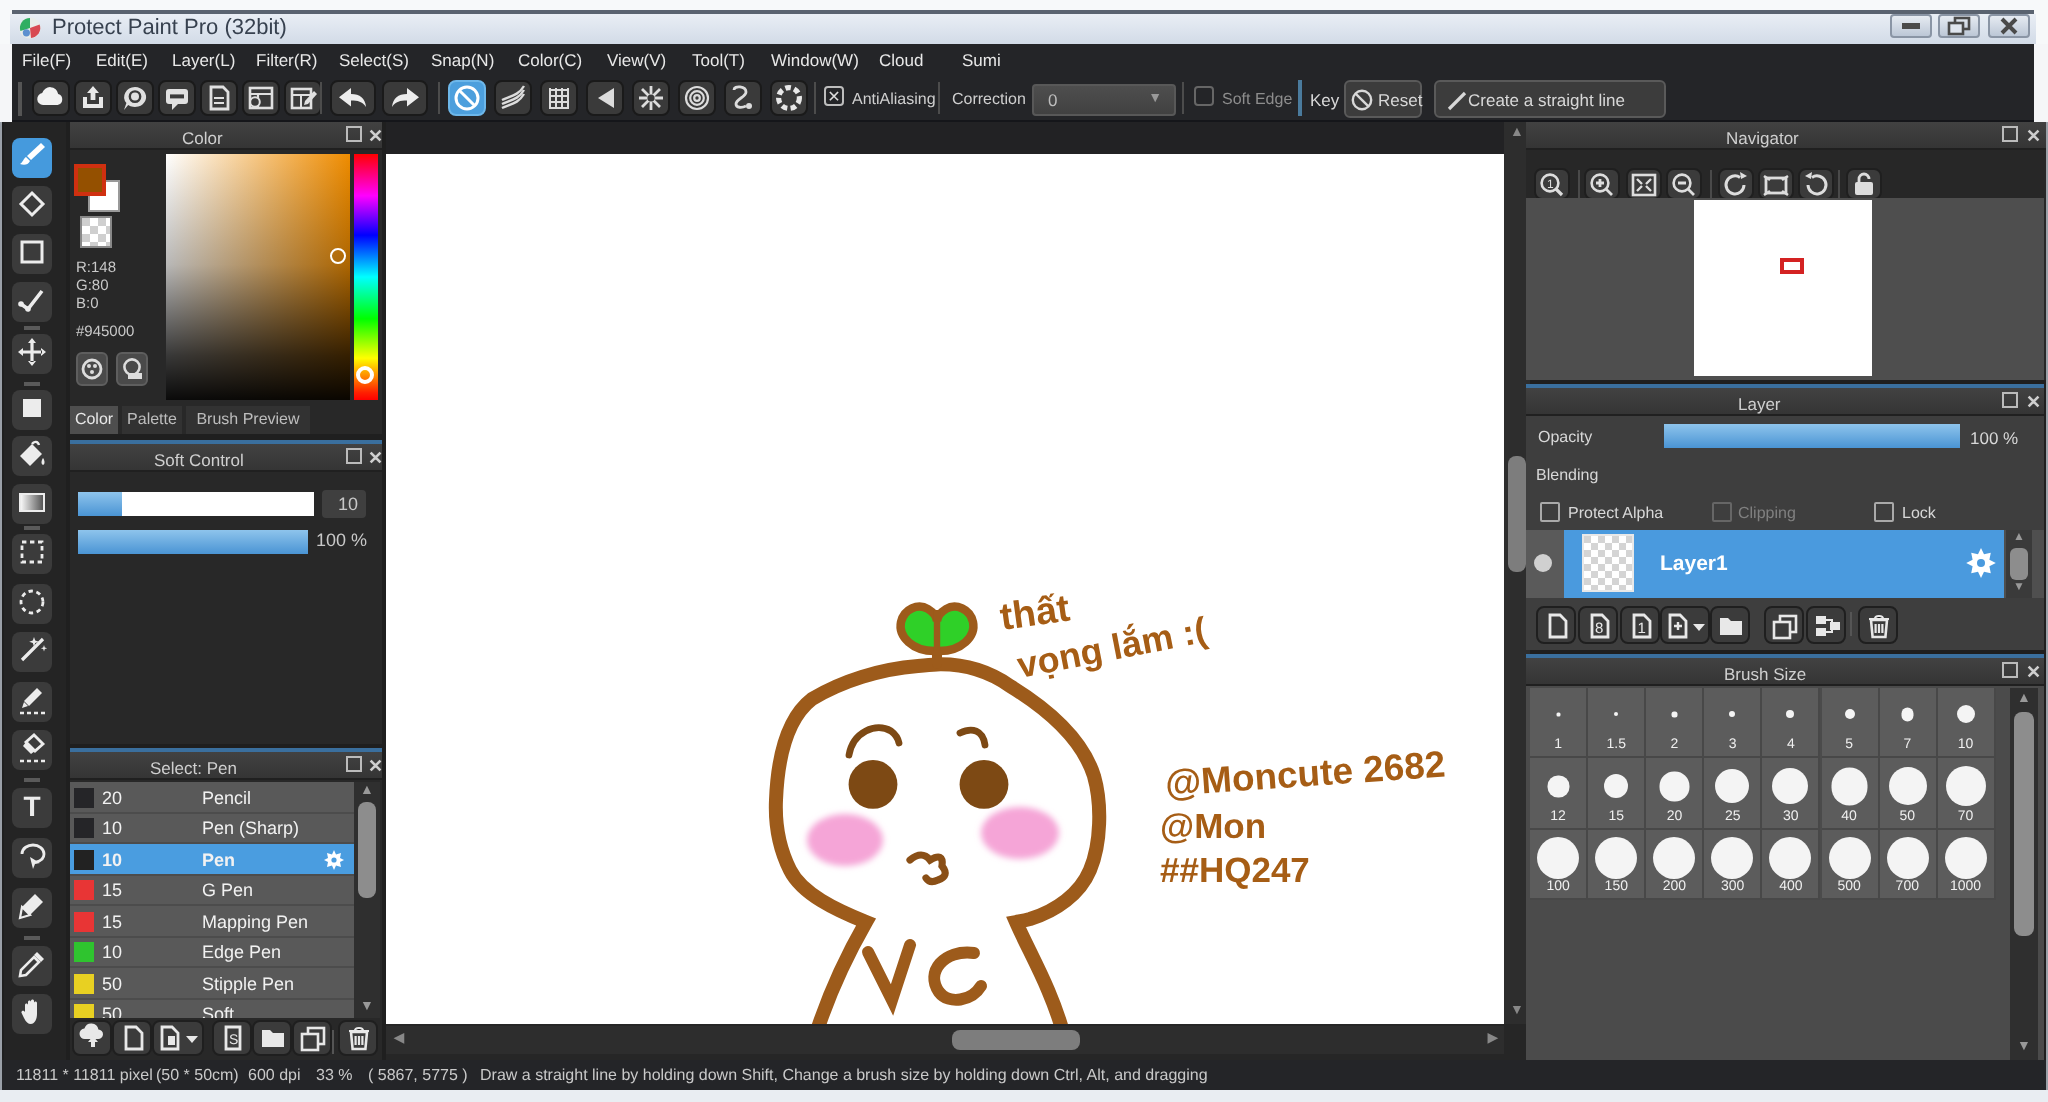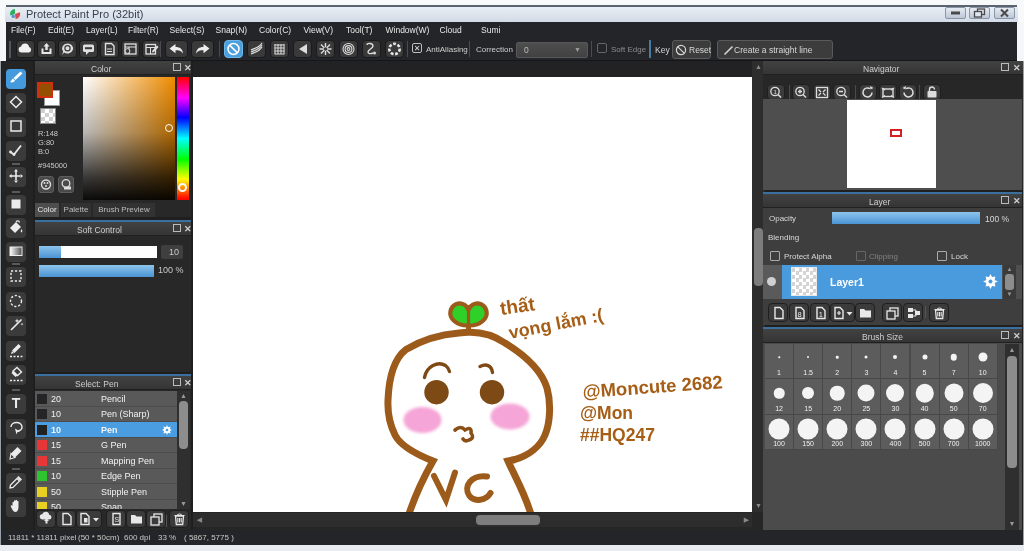--- a/index.html
+++ b/index.html
@@ -455,21 +455,21 @@
           <div class="nm">Edge Pen</div>
         </div>
       <div class="brow">
           <div class="sw" style="background:#e8d022"></div>
           <div class="num">50</div>
           <div class="nm">Stipple Pen</div>
         </div>
       <div class="brow">
           <div class="sw" style="background:#e8d022"></div>
           <div class="num">50</div>
-          <div class="nm">Snap</div>
+          <div class="nm">Soft</div>
         </div>
     </div>
 
     <div class="abs" style="left:142px;top:15px;width:13px;height:118px;background:#2f2f2f"></div>
     <div class="abs" style="left:144px;top:16px;width:9px;height:8px;color:#999;font-size:7px;line-height:8px;text-align:center">▲</div>
     <div class="abs" style="left:144px;top:25px;width:9px;height:48px;background:#8d8d8d;border-radius:4px"></div>
     <div class="abs" style="left:144px;top:124px;width:9px;height:8px;color:#999;font-size:7px;line-height:8px;text-align:center">▼</div>
 
     <div class="bbtn" style="left:1px">
       <svg width="17" height="16" viewBox="0 0 17 16">
@@ -827,14 +827,15 @@
     <div class="abs" style="left:244px;top:191px;width:10px;height:8px;color:#999;font-size:7px;line-height:8px;text-align:center">▼</div>
   </div>
   <div class="abs" id="lborder"></div>
   <div class="abs" id="rborder"></div>
   <div class="abs" id="statusbar"></div>
   <div class="abs st" style="left:8px">11811 * 11811 pixel</div>
     <div class="abs st" style="left:78px">(50 * 50cm)</div>
     <div class="abs st" style="left:124px">600 dpi</div>
     <div class="abs st" style="left:158px">33 %</div>
     <div class="abs st" style="left:184px">( 5867, 5775 )</div>
+    <div class="abs st" style="left:240px">Draw a straight line by holding down Shift, Change a brush size by holding down Ctrl, Alt, and dragging</div>
   <div class="abs" id="bottomborder"></div>
 </div>
 
 </body></html>

